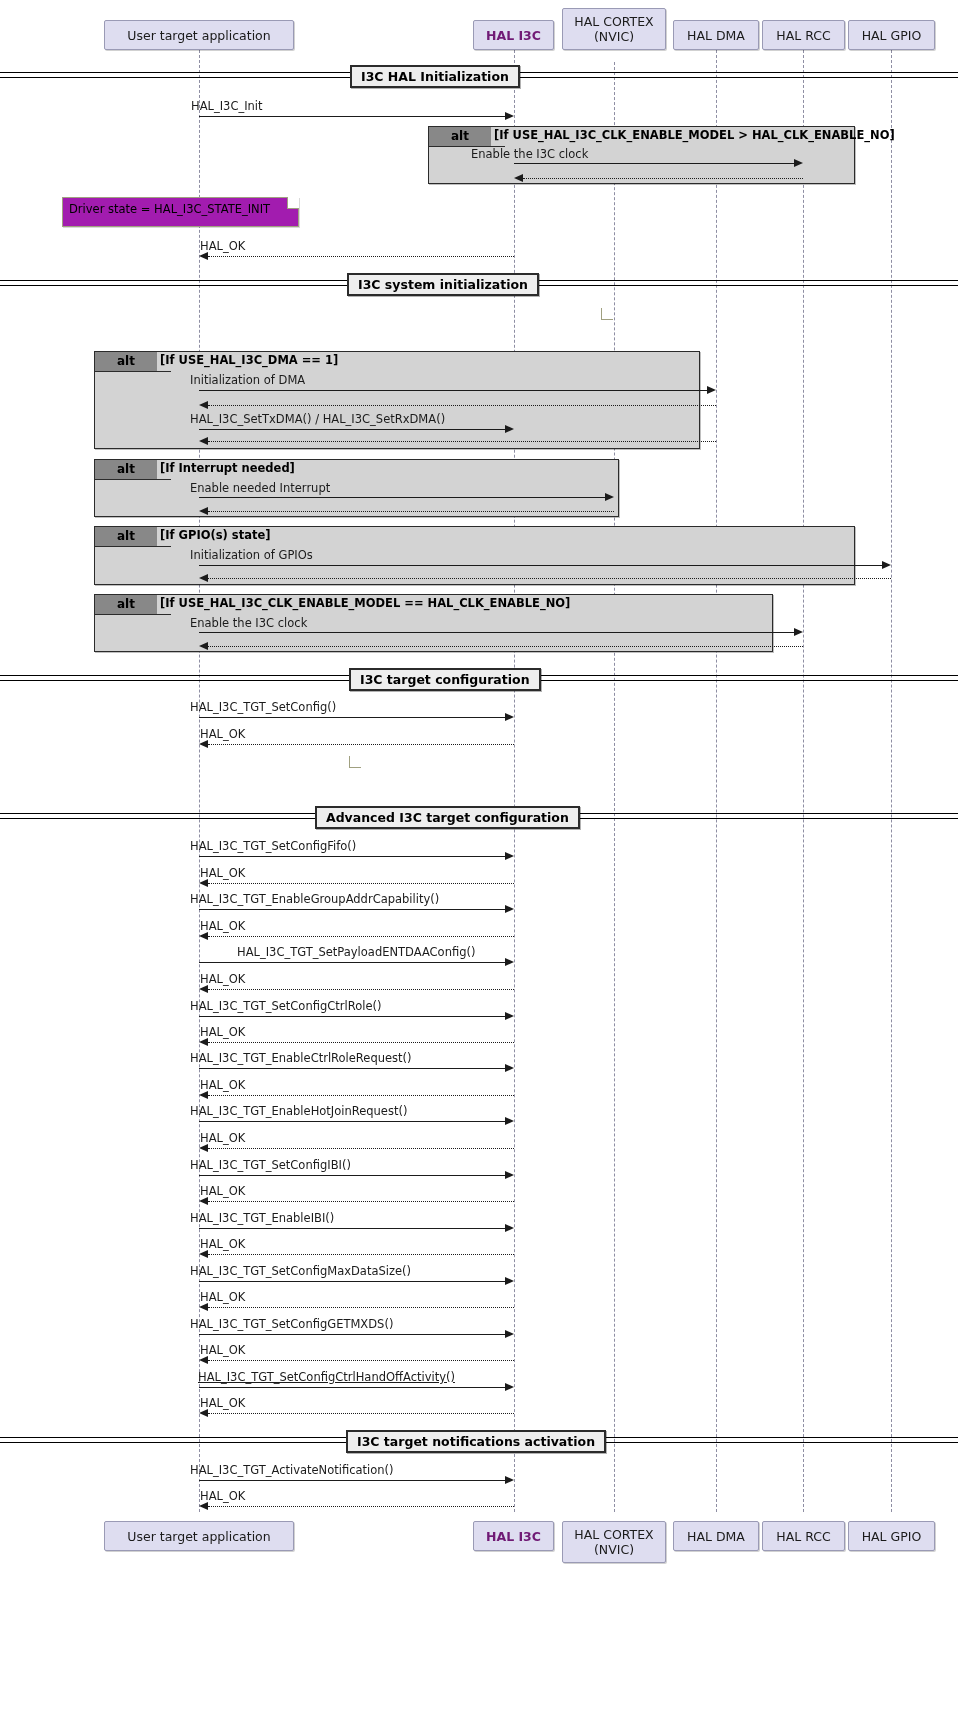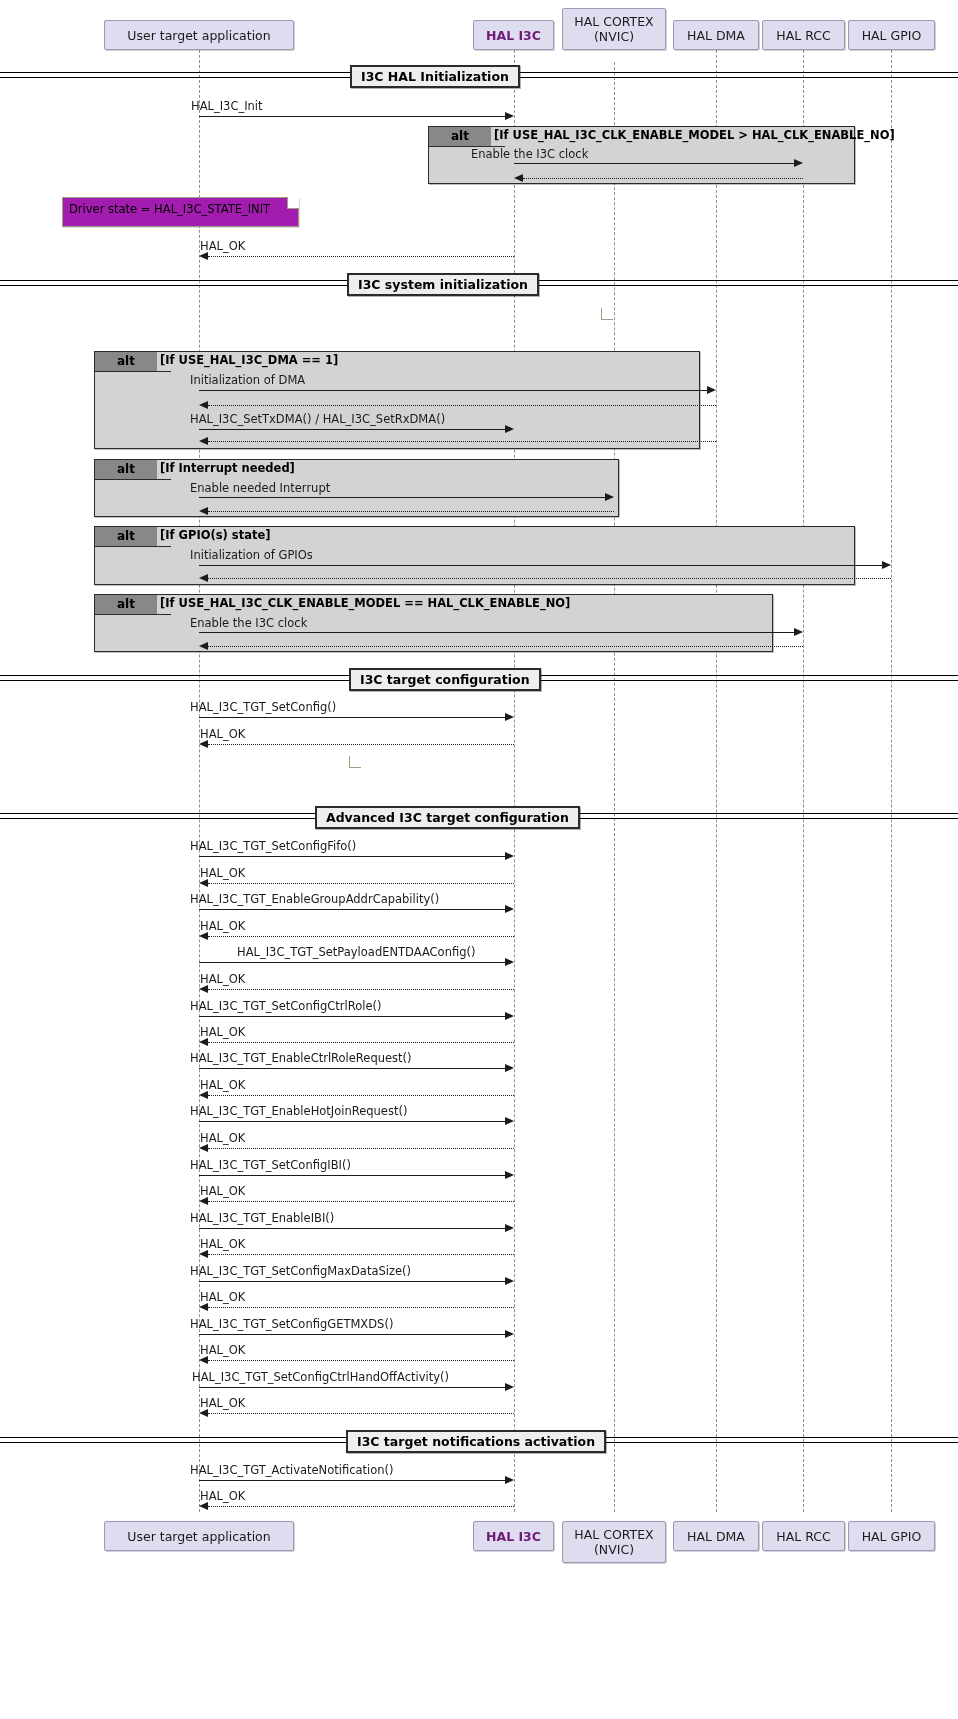--- a/index.html
+++ b/index.html
@@ -343,21 +343,21 @@
   <div class="msgline dashed" style="left:208px;top:1307px;width:306px;"></div>
   <div class="arrowL" style="left:199px;top:1303px;"></div>
 
   <div class="msglabel" style="left:190px;top:1317px;">HAL_I3C_TGT_SetConfigGETMXDS()</div>
   <div class="msgline solid" style="left:199px;top:1334px;width:306px;"></div>
   <div class="arrowR" style="left:505px;top:1330px;"></div>
   <div class="msglabel" style="left:200px;top:1343px;">HAL_OK</div>
   <div class="msgline dashed" style="left:208px;top:1360px;width:306px;"></div>
   <div class="arrowL" style="left:199px;top:1356px;"></div>
 
-  <div class="msglabel" style="left:192px;top:1370px;">HAL_I3C_TGT_SetConfigCtrlHandOffActivity()</div>
+  <div class="msglabel" style="left:198px;top:1370px;text-decoration:underline;">HAL_I3C_TGT_SetConfigCtrlHandOffActivity()</div>
   <div class="msgline solid" style="left:199px;top:1387px;width:306px;"></div>
   <div class="arrowR" style="left:505px;top:1383px;"></div>
   <div class="msglabel" style="left:200px;top:1396px;">HAL_OK</div>
   <div class="msgline dashed" style="left:208px;top:1413px;width:306px;"></div>
   <div class="arrowL" style="left:199px;top:1409px;"></div>
 
   <div class="sep" style="top:1437px;">
     <div class="bar"></div>
       <div class="bar2"></div>
   </div>

